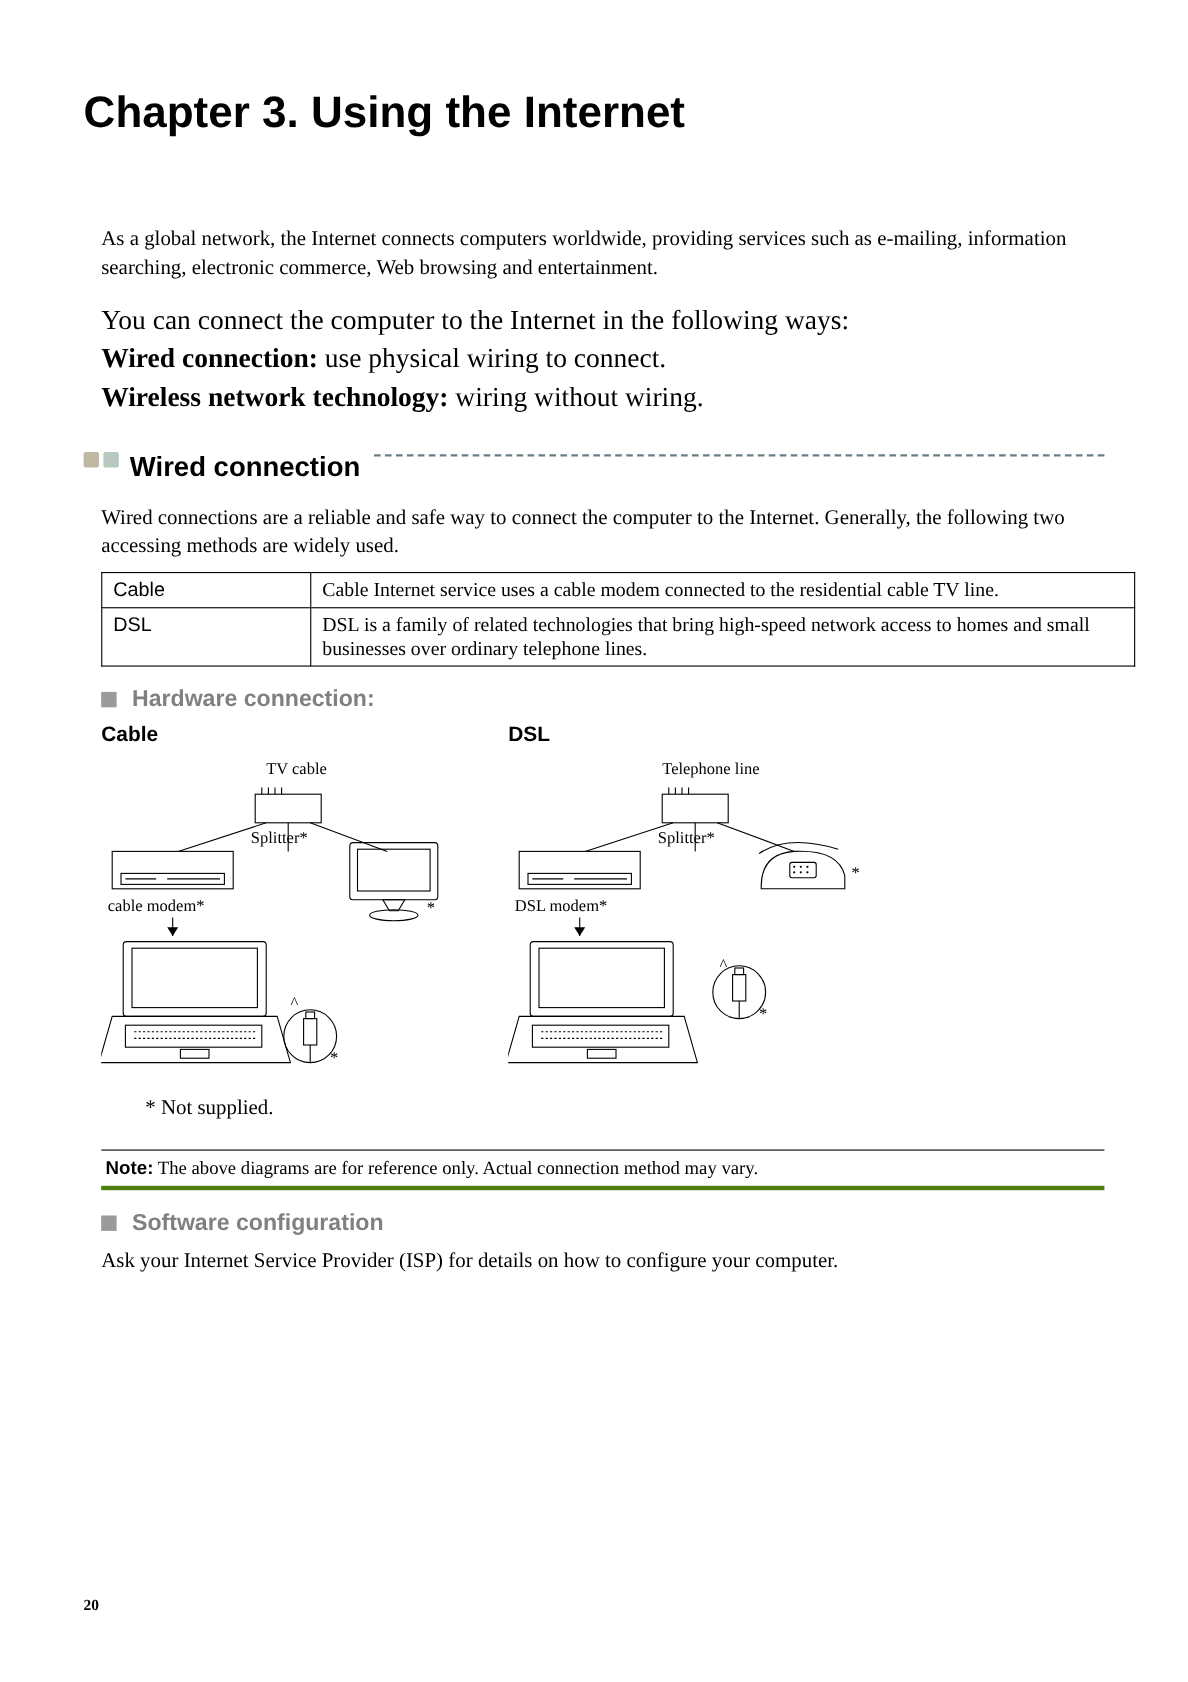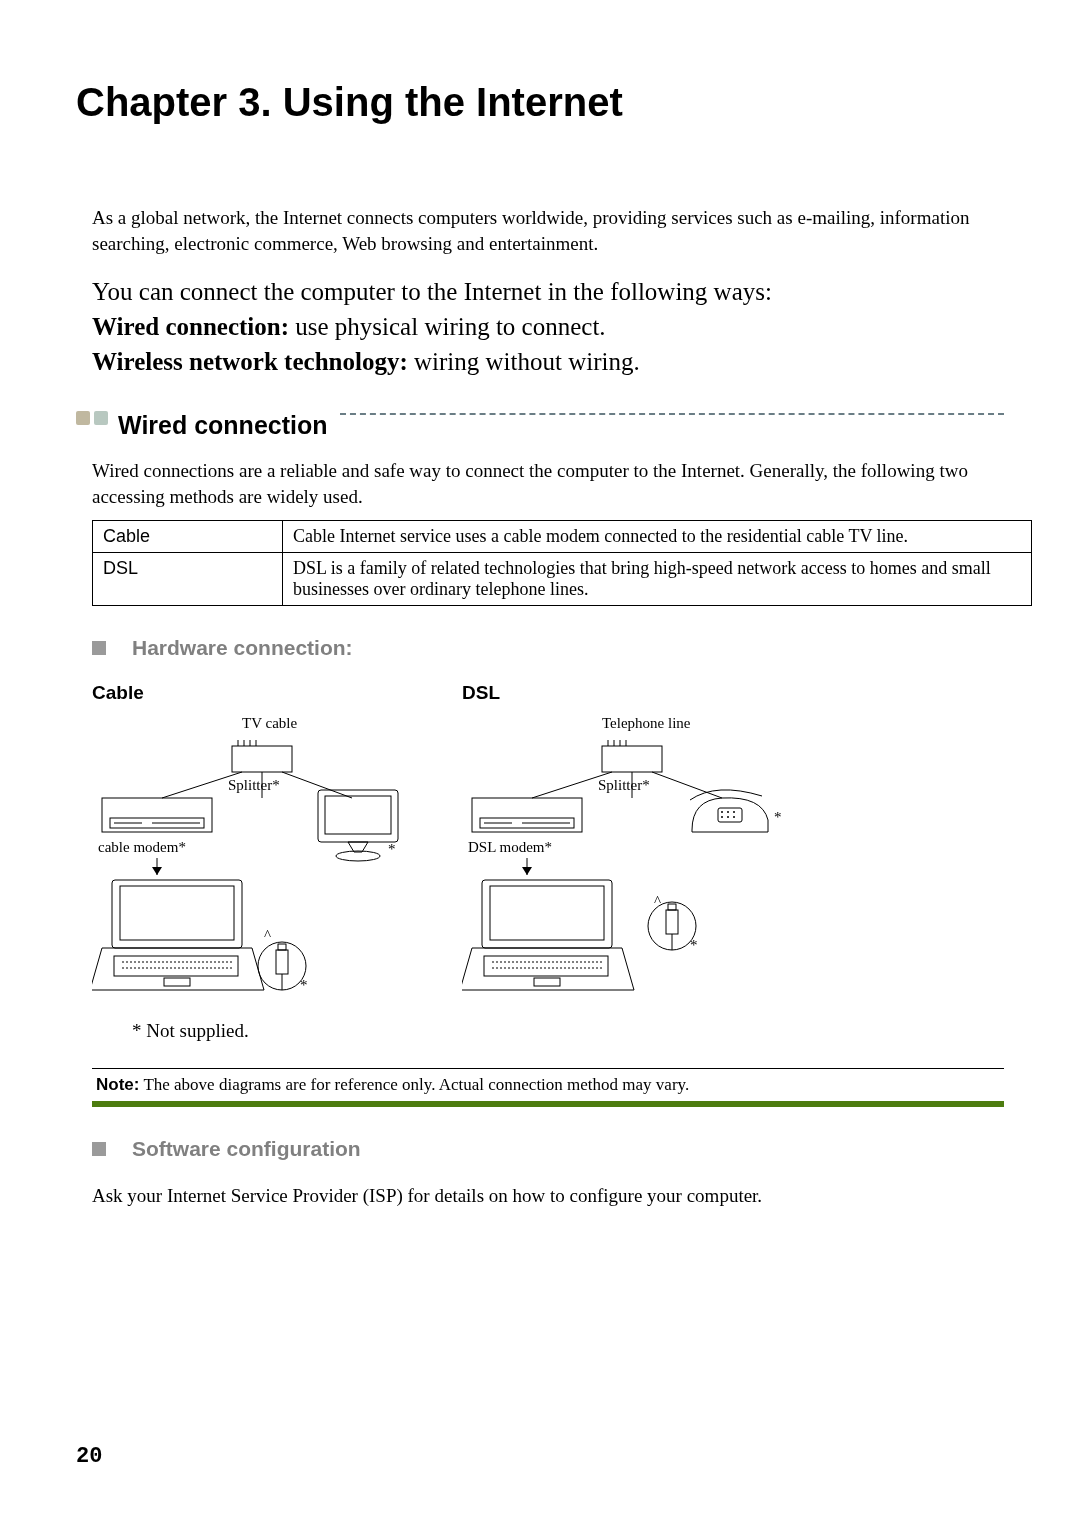--- a/index.html
+++ b/index.html
@@ -55,51 +55,51 @@
   table.defs td { border: 1px solid #000; padding: 5px 10px; vertical-align: top; }
   table.defs td.key { width: 190px; font-family: Arial, Helvetica, sans-serif; }
 
   .subheading { display: flex; align-items: center; padding-left: 16px; margin: 18px 0 10px 0; }
   .subheading .bullet-sq { width: 14px; height: 14px; background: #9a9a9a; margin-right: 14px; }
   .subheading h3 {
     font-family: Arial, Helvetica, sans-serif;
     color: #808080;
     font-weight: 700;
     font-size: 21px;
-    margin: 12px;
+    margin: 0;
   }
 
   .diagram-wrap { padding-left: 16px; }
   .diagram-cols { display: flex; gap: 40px; position: relative; }
   .diagram-col { width: 330px; position: relative; }
   .diagram-col h4 {
     font-family: Arial, Helvetica, sans-serif;
     font-weight: 700;
     font-size: 19px;
     margin: 0 0 6px 0;
   }
   .svg-box { width: 330px; height: 300px; }
   .footnote { font-size: 19px; margin-top: 6px; padding-left: 40px; }
 
   .note-block {
     border-top: 1px solid #000;
-    border-bottom: 6px solid #4d7c0f;
+    border-bottom: 4px solid #4d7c0f;
     margin: 26px 0 18px 16px;
     padding: 6px 4px;
     font-size: 17px;
   }
   .note-block .nlabel { font-family: Arial, Helvetica, sans-serif; font-weight: 700; }
 
   .page-number {
     position: absolute;
     left: 76px;
     bottom: 60px;
-    font-family: Liberation Mono, monospace;
-    font-weight: 700;
-    font-size: 22px;
+    font-family: Liberation Serif, serif;
+    font-weight: 700;
+    font-size: 14px;
   }
 
   svg text { font-family: Georgia, "Times New Roman", serif; font-size: 15px; fill: #000; }
 </style>
 </head>
 <body>
 
 <div class="page">
   <h1 class="chapter-title">Chapter 3. Using the Internet</h1>
 

